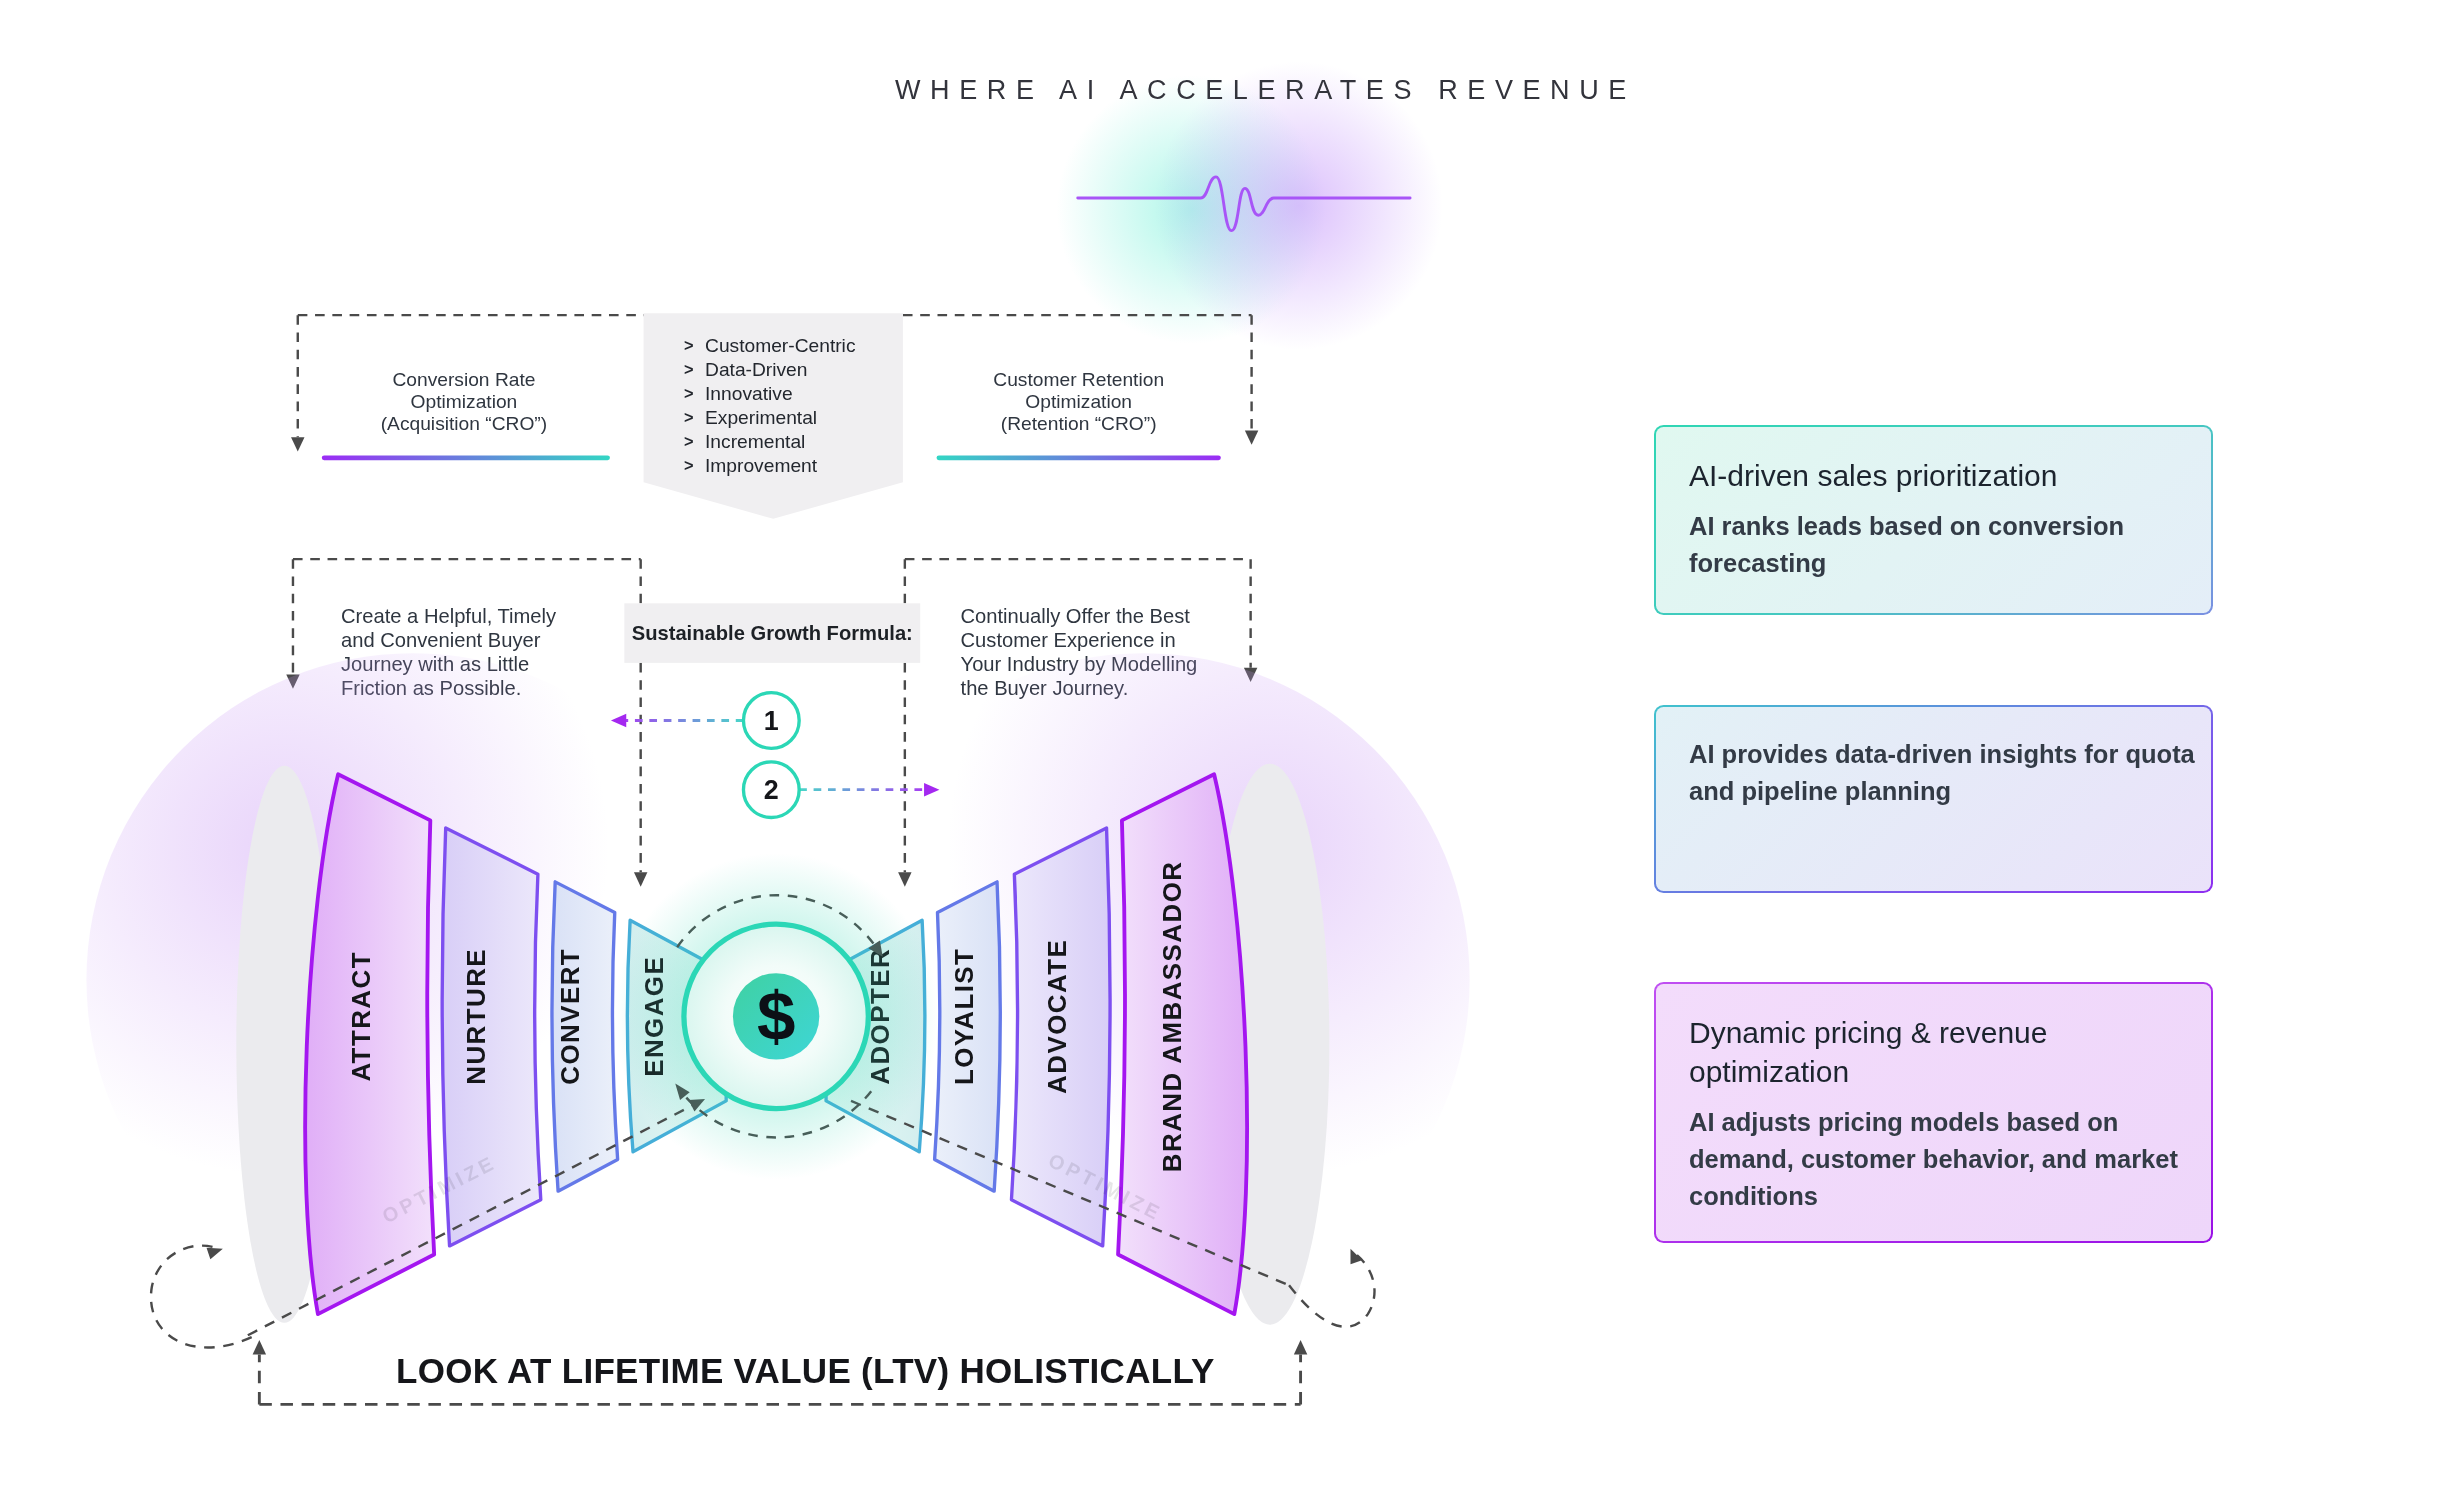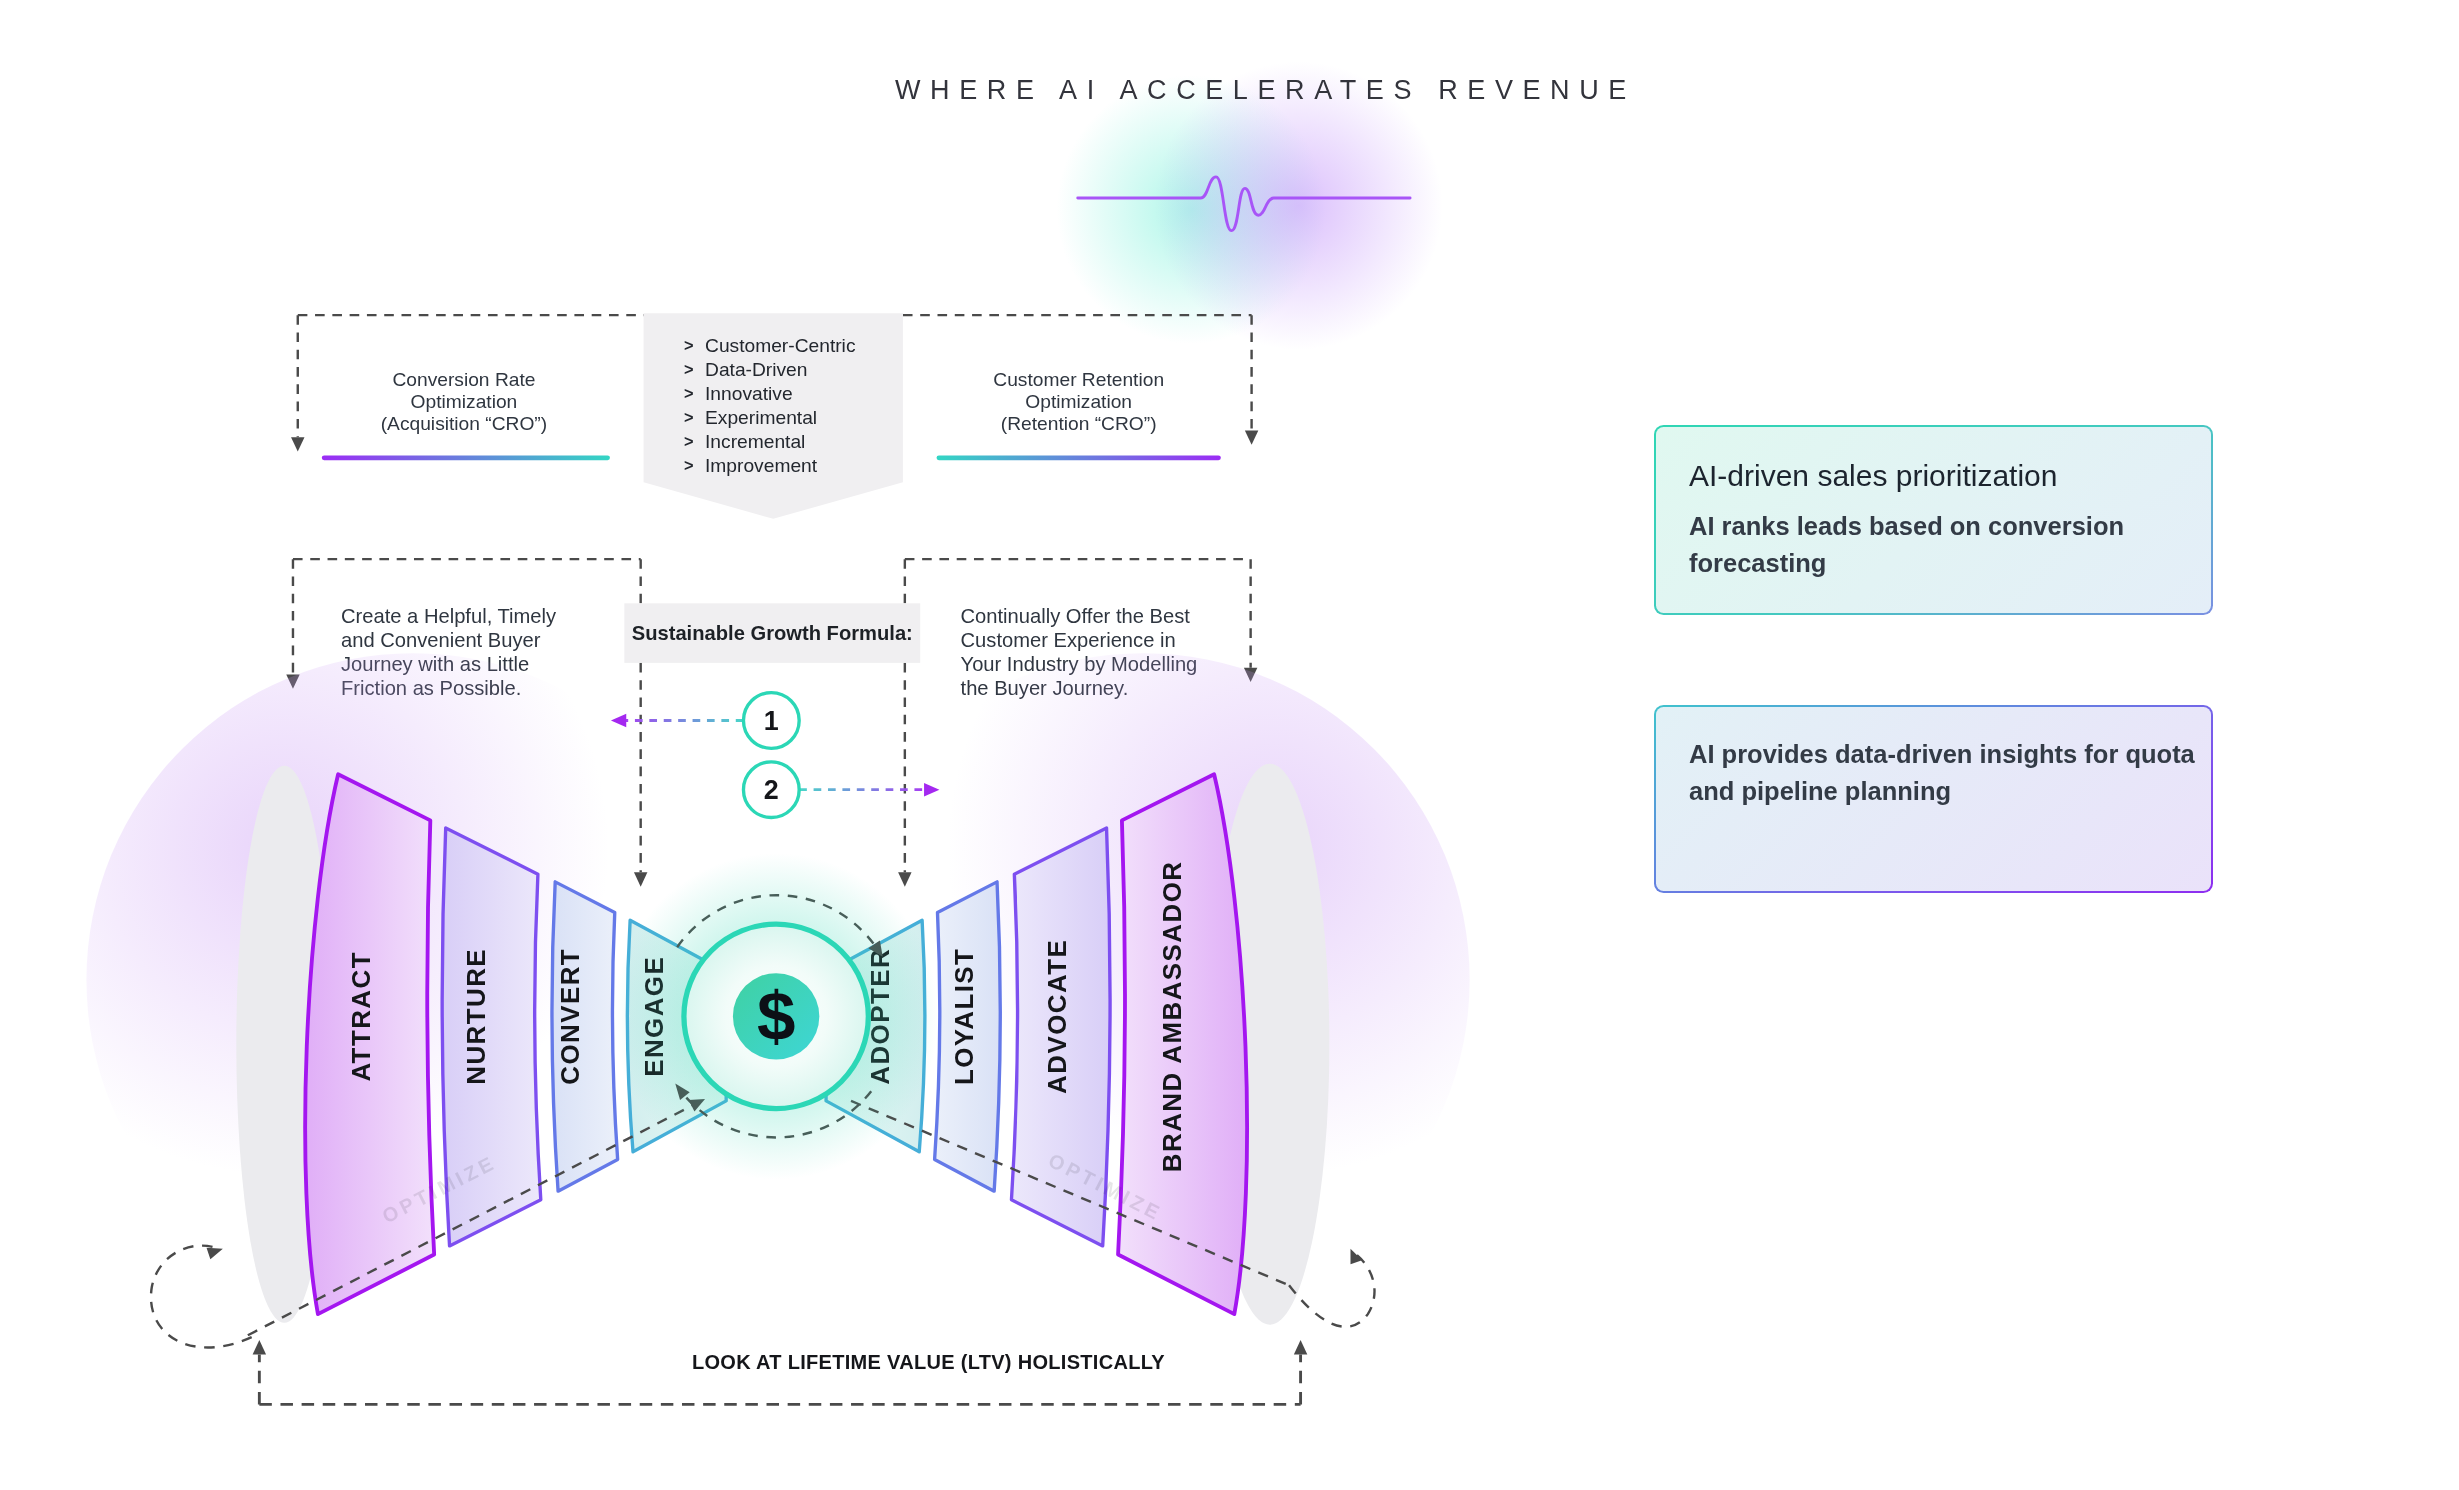--- a/index.html
+++ b/index.html
@@ -15,22 +15,22 @@
                linear-gradient(155deg,#2fd6b4 0%,#43c9c0 55%,#7a8fe2 100%) border-box;}
   .card2{top:705px;height:188px;
     background:linear-gradient(135deg,#e2f1f6 0%,#eae2fa 100%) padding-box,
                linear-gradient(155deg,#3fc3cd 0%,#7e52ee 70%,#8e2df0 100%) border-box;}
   .card3{top:982px;height:261px;
     background:linear-gradient(135deg,#f3dcfb 0%,#eed6fa 100%) padding-box,
                linear-gradient(155deg,#c04ff2 0%,#9a10e6 100%) border-box;}
   .card-title{font-size:30px;line-height:39px;color:#1c242e;font-weight:400;margin-bottom:13.4px;}
   .card-body{font-size:25.5px;line-height:37px;color:#333b46;font-weight:700;}
   .card-title div,.card-body div{white-space:nowrap;}
-  .ltv{position:absolute;left:396px;top:1351px;width:769px;text-align:right;
-    font-size:20px;font-weight:800;letter-spacing:0.3px;color:#15161a;white-space:nowrap;}
+  .ltv{position:absolute;left:396px;top:1351px;width:769px;text-align:left;
+    font-size:35px;font-weight:800;letter-spacing:0.3px;color:#15161a;white-space:nowrap;}
   .watermark{position:absolute;font-size:20px;font-weight:700;letter-spacing:3.8px;
     color:rgba(30,30,35,0.11);white-space:nowrap;}
   .wm-left{left:377px;top:1178px;transform:rotate(-27deg);}
   .wm-right{left:1043px;top:1176px;transform:rotate(27deg);}
 </style>
 </head>
 <body>
 
 <div class="stage">
 
@@ -275,15 +275,26 @@
   </div>
 </div>
 
 <div class="card card2">
   <div class="card-body">
     <div>AI provides data-driven insights for quota</div>
     <div>and pipeline planning</div>
   </div>
 </div>
 
-
+<div class="card card3">
+  <div class="card-title">
+    <div>Dynamic pricing &amp; revenue</div>
+    <div>optimization</div>
+  </div>
+  <div class="card-body">
+    <div>AI adjusts pricing models based on</div>
+    <div>demand, customer behavior, and market</div>
+    <div>conditions</div>
+  </div>
 </div>
 
+</div>
+
 
 </body></html>

